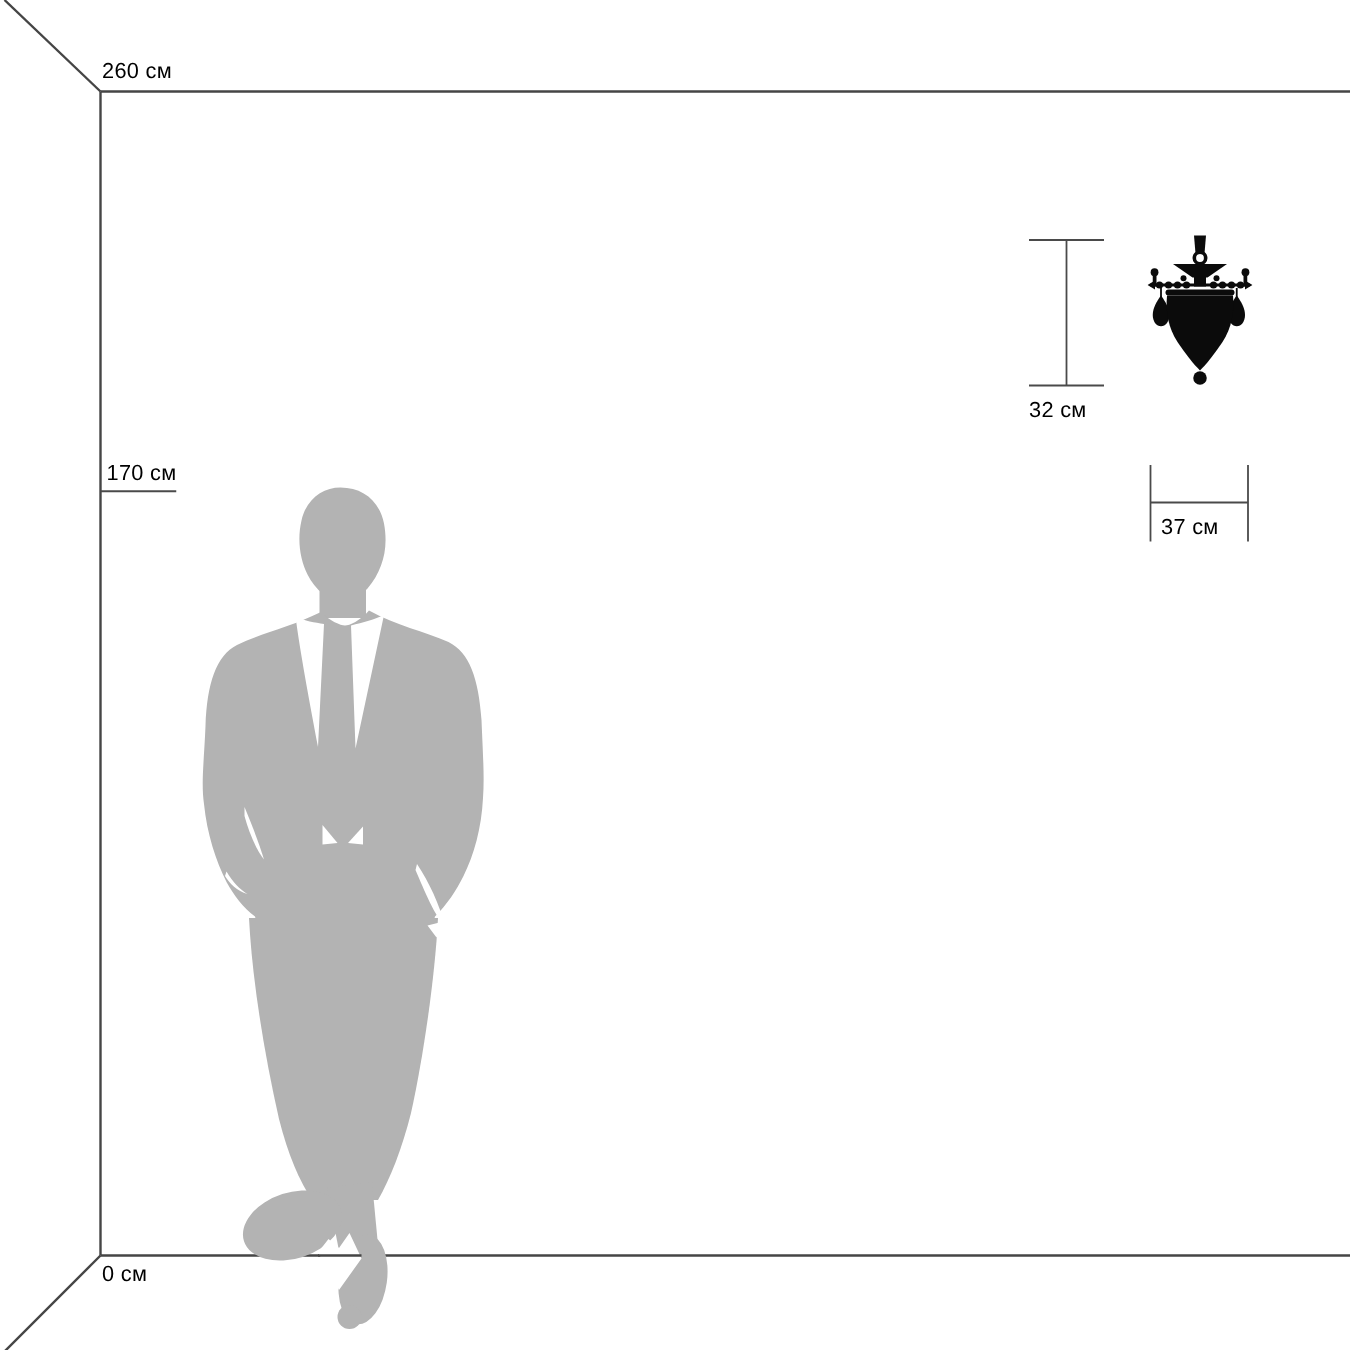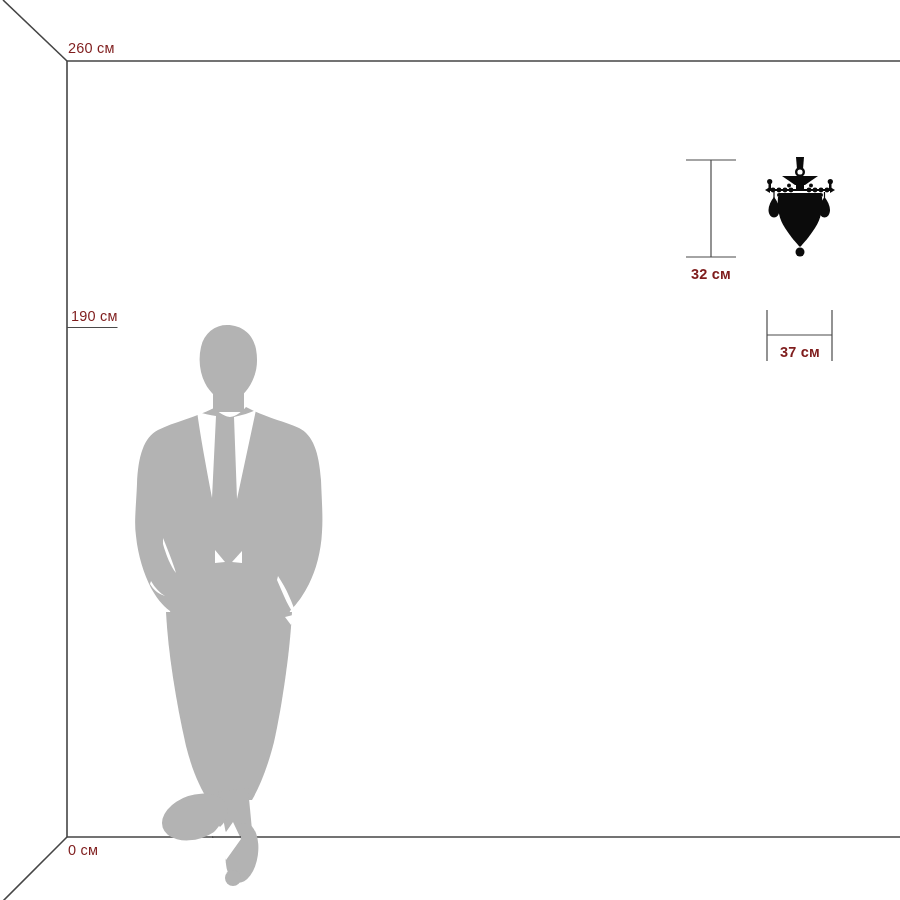--- a/index.html
+++ b/index.html
@@ -3,23 +3,23 @@
 <meta charset="utf-8">
 <style>
   html,body{margin:0;padding:0;background:#ffffff;}
   .canvas{
     position:relative;width:900px;height:900px;background:#ffffff;
     overflow:hidden;font-family:"Liberation Sans",sans-serif;
   }
   .layer{position:absolute;left:0;top:0;}
   .lbl{
     position:absolute;font-size:14.5px;line-height:16px;
-    color:#7f1d1d;letter-spacing:.2px;white-space:nowrap;
+    color:#000000;letter-spacing:.2px;white-space:nowrap;
   }
-  .lbl.center{text-align:center;font-weight:bold;}
+  .lbl.center{text-align:left;}
   #lbl-wall-height{left:68px;top:40px;}
   #lbl-person-height{left:71px;top:308px;}
   #lbl-floor{left:68px;top:842px;}
   #lbl-fixture-height{left:686px;top:266px;width:50px;}
   #lbl-fixture-width{left:774px;top:344px;width:52px;}
   #man-svg{position:absolute;left:130px;top:322px;width:200px;height:570px;}
   #lamp-svg{position:absolute;left:765px;top:156px;width:70px;height:104px;}
 </style>
 </head>
 <body>
@@ -112,18 +112,18 @@
       <path d="M59.5,41 C62.5,45 65,49.5 65,54 C65,58.5 62.5,61.5 59.5,61.5
            C56.5,61.5 54,58.5 54,54 C54,49.5 56.5,45 59.5,41 Z"></path>
       <rect x="12" y="37" width="46" height="4" rx="2"></rect>
       <path d="M13,41 C12,52 14,63 20,72 C26,81 31,87 35,91
            C39,87 44,81 50,72 C56,63 58,52 57,41 Z"></path>
       <circle cx="35" cy="96" r="4.5"></circle>
     </g>
   </svg>
 
   <div class="lbl" id="lbl-wall-height">260 см</div>
-  <div class="lbl" id="lbl-person-height">190 см</div>
+  <div class="lbl" id="lbl-person-height">170 см</div>
   <div class="lbl" id="lbl-floor">0 см</div>
   <div class="lbl center" id="lbl-fixture-height">32 см</div>
   <div class="lbl center" id="lbl-fixture-width">37 см</div>
 
 </div>
 
 </body></html>

